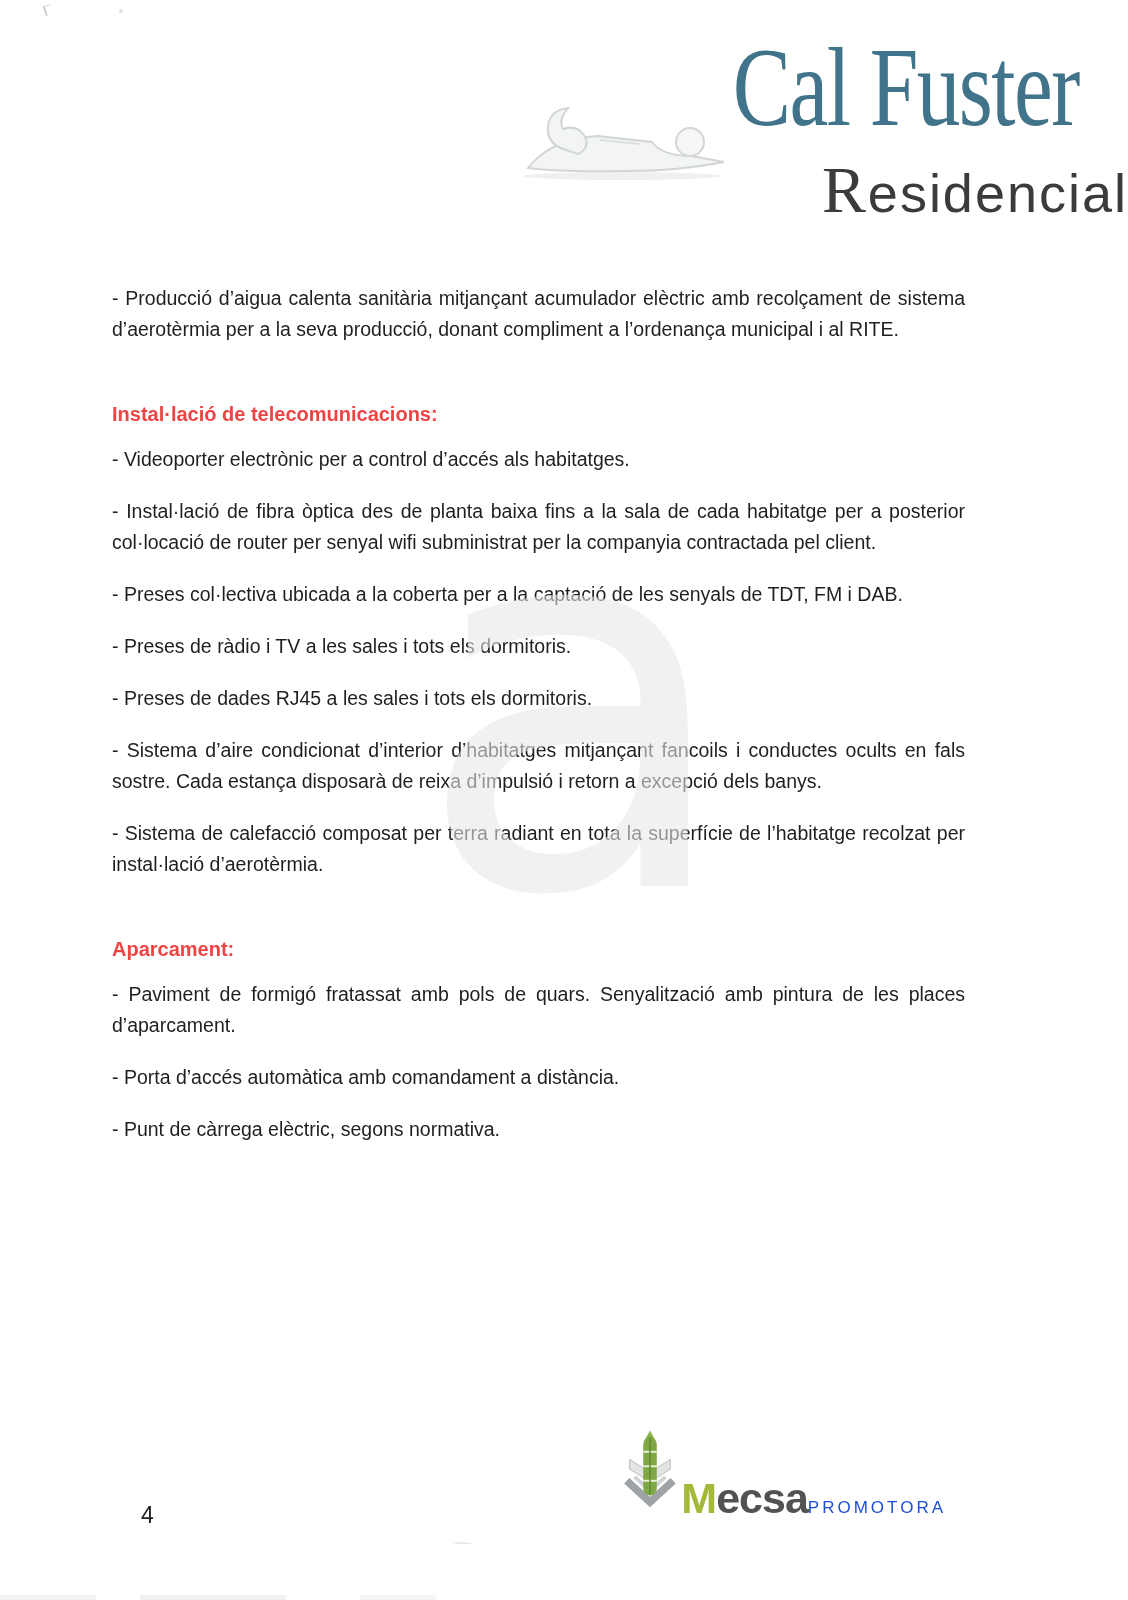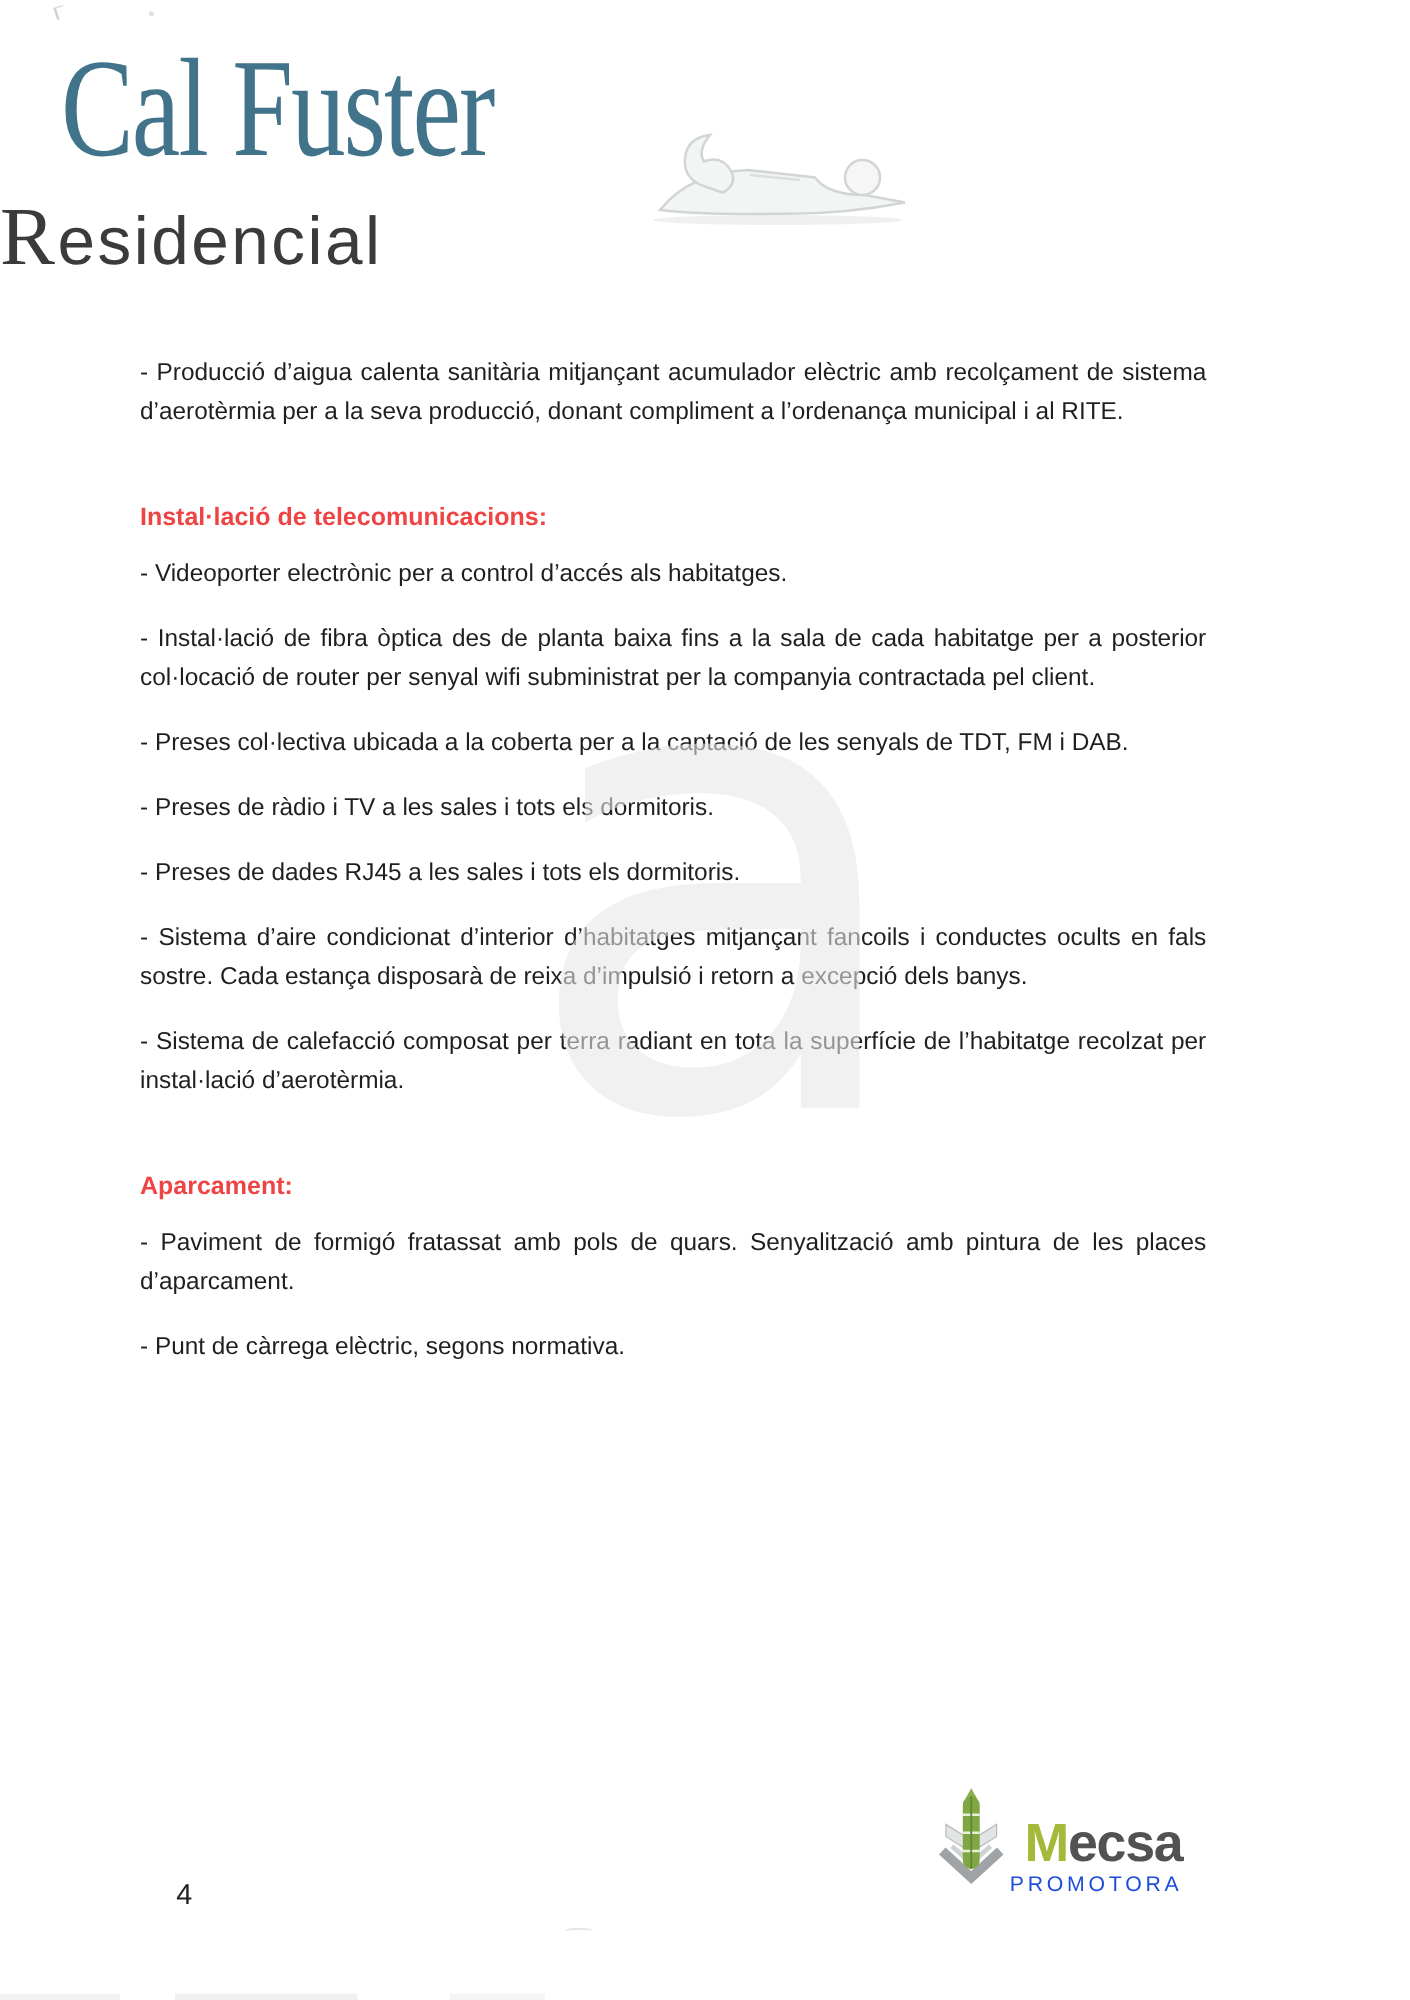--- a/index.html
+++ b/index.html
@@ -6,21 +6,21 @@
   .page{
     position:relative;
     width:1128px;height:1600px;
     background:#ffffff;
     overflow:hidden;
     font-family:"Liberation Sans", sans-serif;
     color:#1f1f1f;
   }
 
   
-  .brand{position:relative;text-align:left;padding-top:34px;z-index:1;}
+  .brand{position:relative;text-align:right;padding-top:34px;z-index:1;}
   .plane-sketch{
     position:absolute;left:500px;top:96px;width:245px;height:92px;
     z-index:0;opacity:.8;
   }
   .brand-title{
     position:relative;z-index:1;margin:0;
     font-family:"Liberation Serif", serif;
     font-weight:400;font-size:112px;line-height:.95;
     color:#41748a;
   }
@@ -61,21 +61,21 @@
   
   .page-number{
     position:absolute;left:141px;top:1502px;
     font-size:23px;color:#222;z-index:2;
   }
   .mecsa{
     position:absolute;right:182px;top:1430px;z-index:2;
     display:flex;align-items:flex-end;
   }
   .mecsa-icon{width:58px;height:88px;margin-right:2px;}
-  .mecsa-textcol{display:flex;flex-direction:column;align-items:flex-end;}
+  .mecsa-textcol{display:flex;flex-direction:row;align-items:flex-end;}
   .mecsa-word{
     font-size:43px;font-weight:bold;line-height:.9;
     color:#505254;letter-spacing:-1px;
   }
   .mecsa-word .m{color:#a6b83a;}
   .mecsa-tagline{
     margin-top:3px;
     font-size:17px;letter-spacing:3px;color:#1d4ed8;
   }
 
@@ -129,20 +129,21 @@
     </section>
 
     <section>
       <p class="para j">- Sistema d’aire condicionat d’interior d’habitatges mitjançant fancoils i conductes ocults en fals sostre. Cada estança disposarà de reixa d’impulsió i retorn a excepció dels banys.</p>
       <p class="para j">- Sistema de calefacció composat per terra radiant en tota la superfície de l’habitatge recolzat per instal·lació d’aerotèrmia.</p>
     </section>
 
     <section>
       <h2 class="sec-heading">Aparcament:</h2>
       <p class="para j">- Paviment de formigó fratassat amb pols de quars. Senyalització amb pintura de les places d’aparcament.</p>
+      <p class="para">- Porta d’accés automàtica amb comandament a distància.</p>
       <p class="para">- Punt de càrrega elèctric, segons normativa.</p>
     </section>
 
   </main>
 
   <div class="watermark over">a</div>
 
   <div class="page-number">4</div>
 
   <div class="mecsa">

